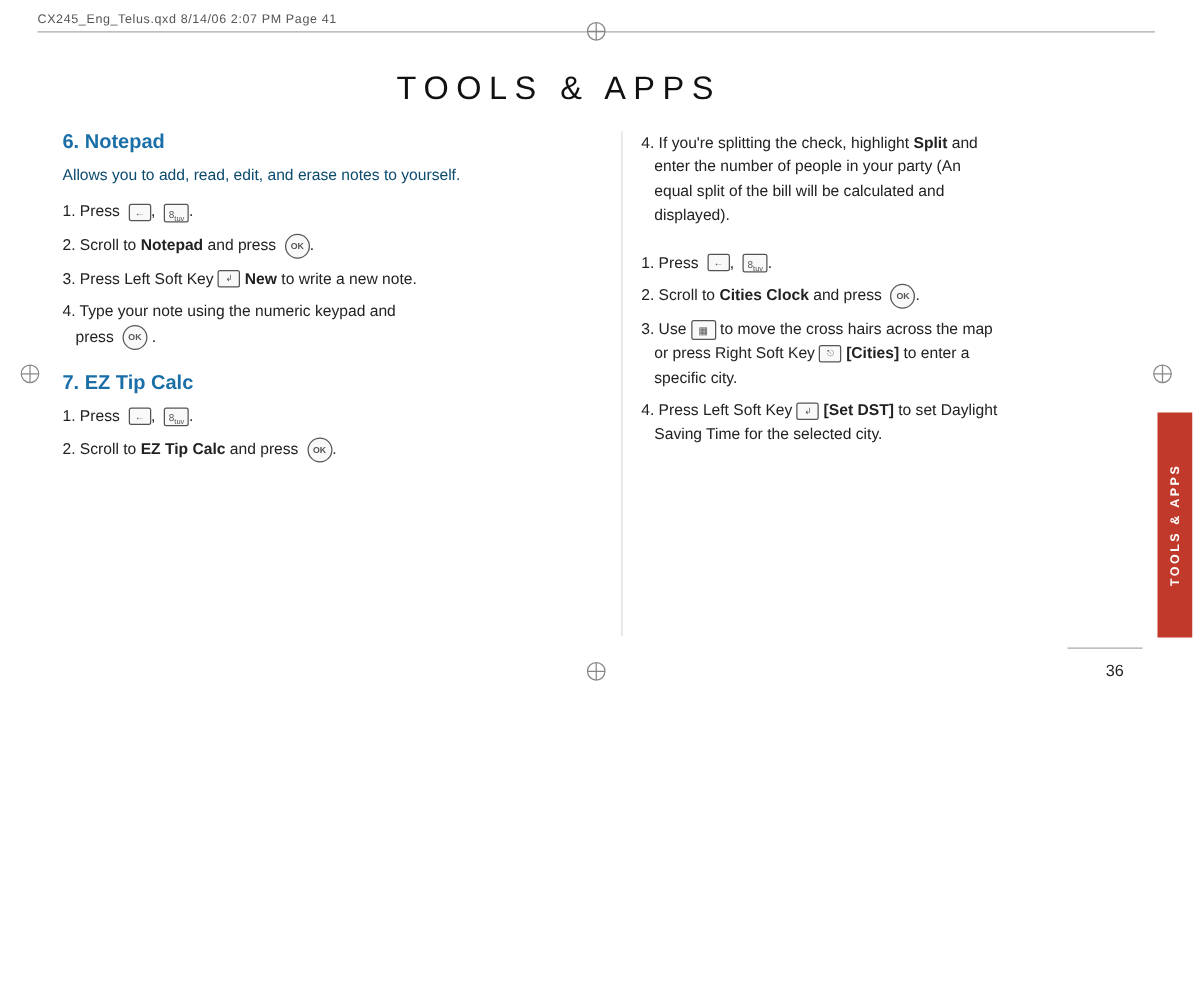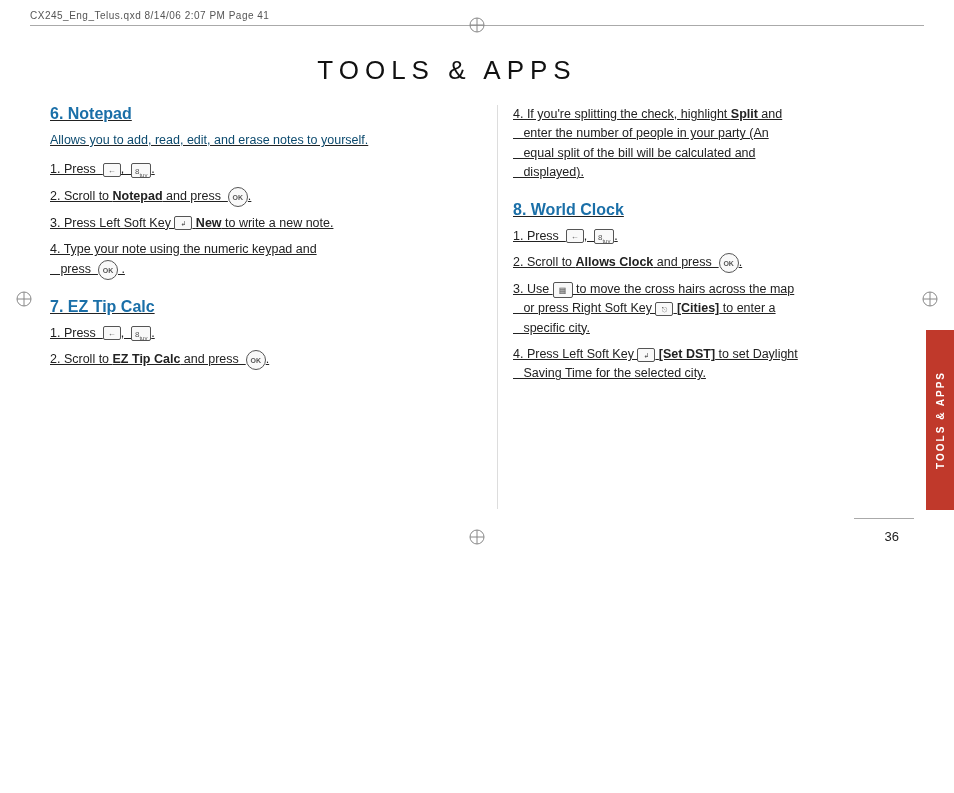--- a/index.html
+++ b/index.html
@@ -91,21 +91,20 @@
 
     
     .content-area {
       position: absolute;
       top: 105px;
       left: 50px;
       right: 55px;
       bottom: 50px;
       display: flex;
       gap: 14px;
-      text-decoration: underline;
     }
 
     .left-column {
       flex: 1;
       padding-right: 15px;
     }
 
     .right-column {
       flex: 1;
       padding-left: 15px;
@@ -347,30 +346,29 @@
 
     <div class="right-column">
 
       <ul class="instruction-list">
         <li style="padding-right:10px;">
           4. If you're splitting the check, highlight <span class="bold">Split</span> and<br>&nbsp;&nbsp;&nbsp;enter the number of people in your party (An<br>&nbsp;&nbsp;&nbsp;equal split of the bill will be calculated and<br>&nbsp;&nbsp;&nbsp;displayed).
         </li>
       </ul>
 
       <div class="section-gap"></div>
-      <h2 class="section-heading">8. World Clock</h2>
 
       <ul class="instruction-list">
         <li>
           1. Press&nbsp;
           <span class="icon-menu"><i>←</i></span>,&nbsp;
           <span class="icon-8">8<sub style="font-size:6px">tuv</sub></span>.
         </li>
         <li>
-          2. Scroll to <span class="bold">Allows Clock</span> and press&nbsp;
+          2. Scroll to <span class="bold">Cities Clock</span> and press&nbsp;
           <span class="icon-ok" style="font-size:7px; font-weight:bold;">OK</span>.
         </li>
         <li style="padding-right:10px;">
           3. Use&nbsp;<span class="icon-nav" style="font-size:8px;">▦</span>&nbsp;to move the cross hairs across the map<br>&nbsp;&nbsp;&nbsp;or press Right Soft Key&nbsp;<span class="icon-softkey">⎋</span>&nbsp;<span class="bold">[Cities]</span> to enter a<br>&nbsp;&nbsp;&nbsp;specific city.
         </li>
         <li style="padding-right:10px;">
           4. Press Left Soft Key&nbsp;<span class="icon-softkey">↲</span>&nbsp;<span class="bold">[Set DST]</span> to set Daylight<br>&nbsp;&nbsp;&nbsp;Saving Time for the selected city.
         </li>
       </ul>
     </div>

